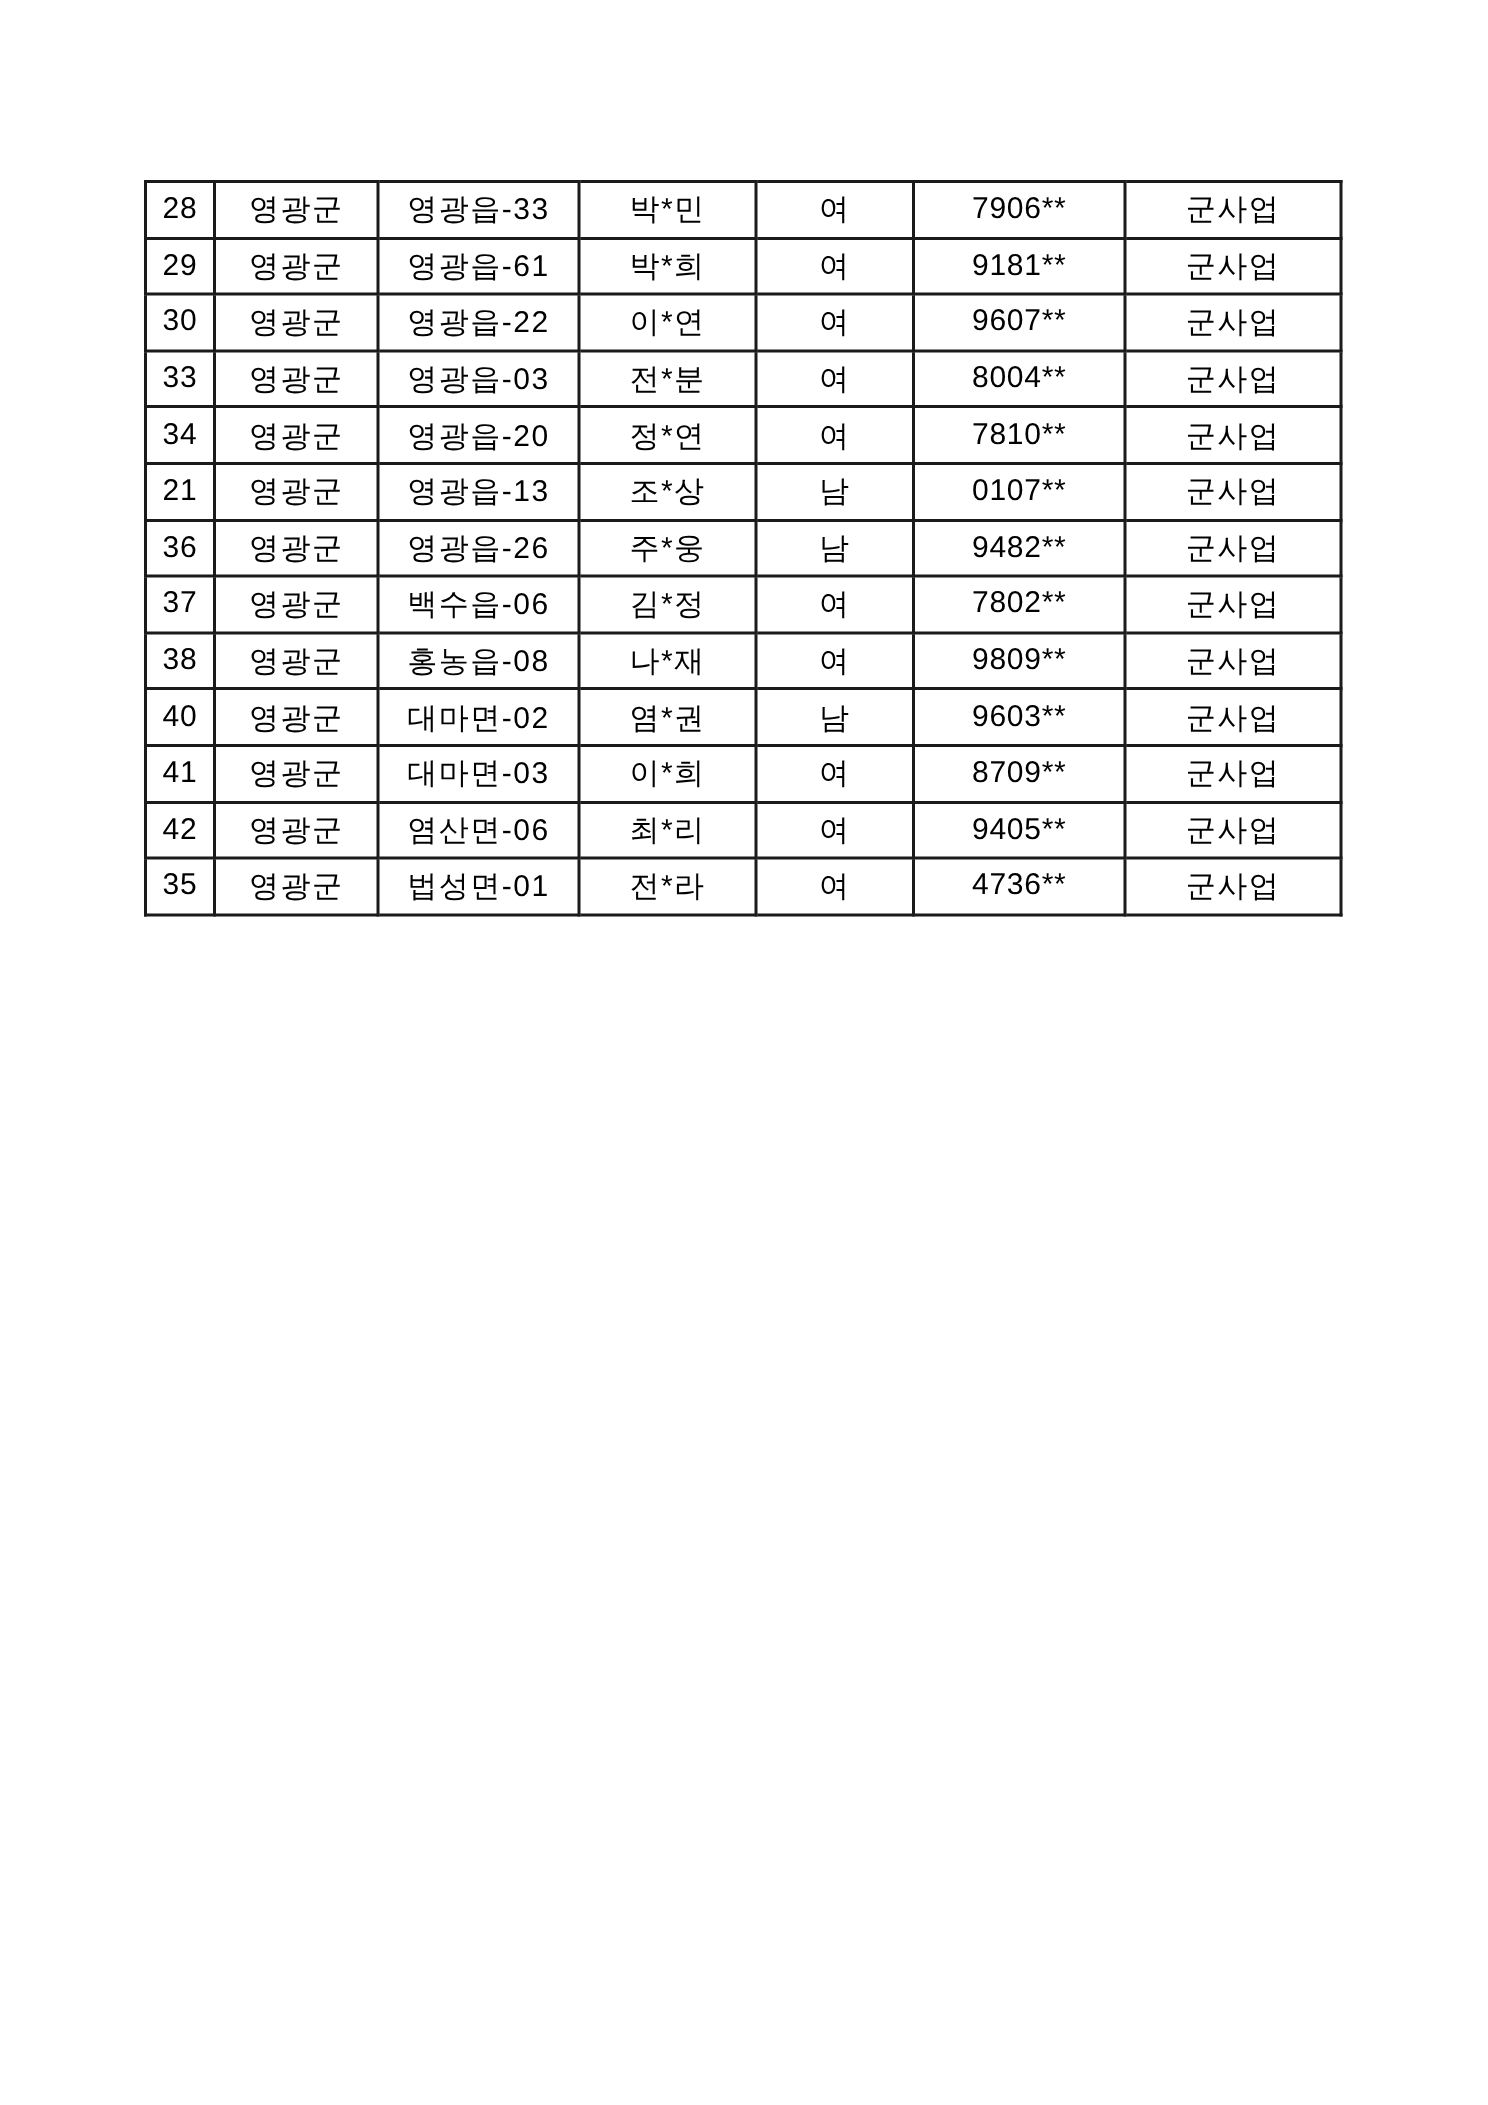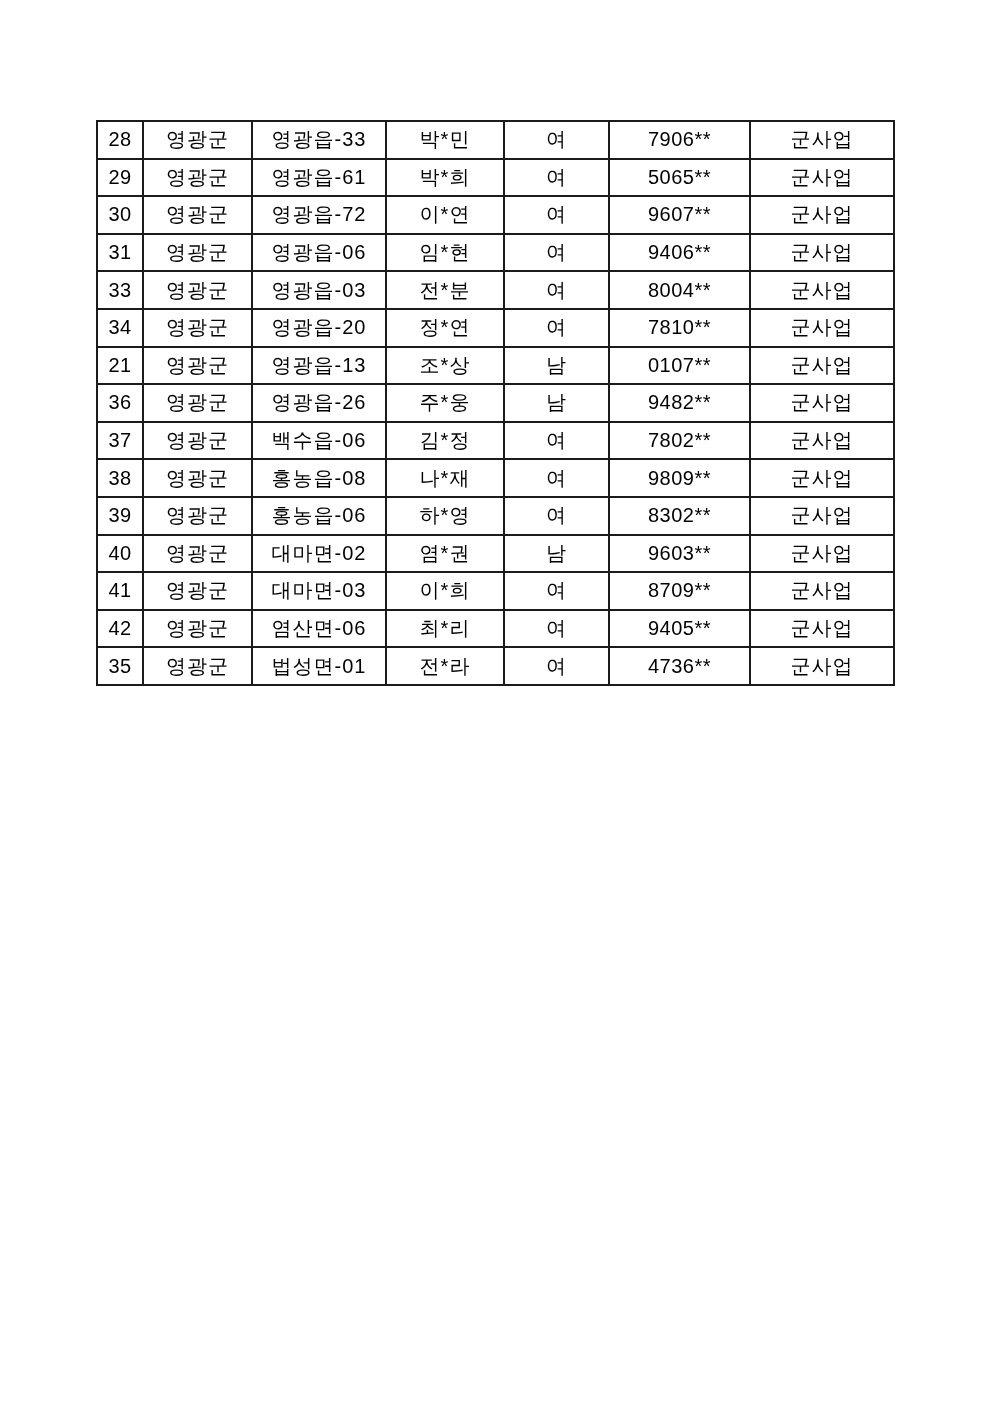--- a/index.html
+++ b/index.html
@@ -73,39 +73,30 @@
         <td>여</td>
         <td class="num">7906**</td>
         <td>군사업</td>
       </tr>
       <tr>
         <td class="num">29</td>
         <td>영광군</td>
         <td>영광읍-61</td>
         <td>박*희</td>
         <td>여</td>
-        <td class="num">5065**</td>
+        <td class="num">9181**</td>
         <td>군사업</td>
       </tr>
       <tr>
         <td class="num">30</td>
         <td>영광군</td>
-        <td>영광읍-72</td>
+        <td>영광읍-22</td>
         <td>이*연</td>
         <td>여</td>
         <td class="num">9607**</td>
-        <td>군사업</td>
-      </tr>
-      <tr>
-        <td class="num">31</td>
-        <td>영광군</td>
-        <td>영광읍-06</td>
-        <td>임*현</td>
-        <td>여</td>
-        <td class="num">9406**</td>
         <td>군사업</td>
       </tr>
       <tr>
         <td class="num">33</td>
         <td>영광군</td>
         <td>영광읍-03</td>
         <td>전*분</td>
         <td>여</td>
         <td class="num">8004**</td>
         <td>군사업</td>
@@ -149,29 +140,20 @@
       <tr>
         <td class="num">38</td>
         <td>영광군</td>
         <td>홍농읍-08</td>
         <td>나*재</td>
         <td>여</td>
         <td class="num">9809**</td>
         <td>군사업</td>
       </tr>
       <tr>
-        <td class="num">39</td>
-        <td>영광군</td>
-        <td>홍농읍-06</td>
-        <td>하*영</td>
-        <td>여</td>
-        <td class="num">8302**</td>
-        <td>군사업</td>
-      </tr>
-      <tr>
         <td class="num">40</td>
         <td>영광군</td>
         <td>대마면-02</td>
         <td>염*권</td>
         <td>남</td>
         <td class="num">9603**</td>
         <td>군사업</td>
       </tr>
       <tr>
         <td class="num">41</td>

